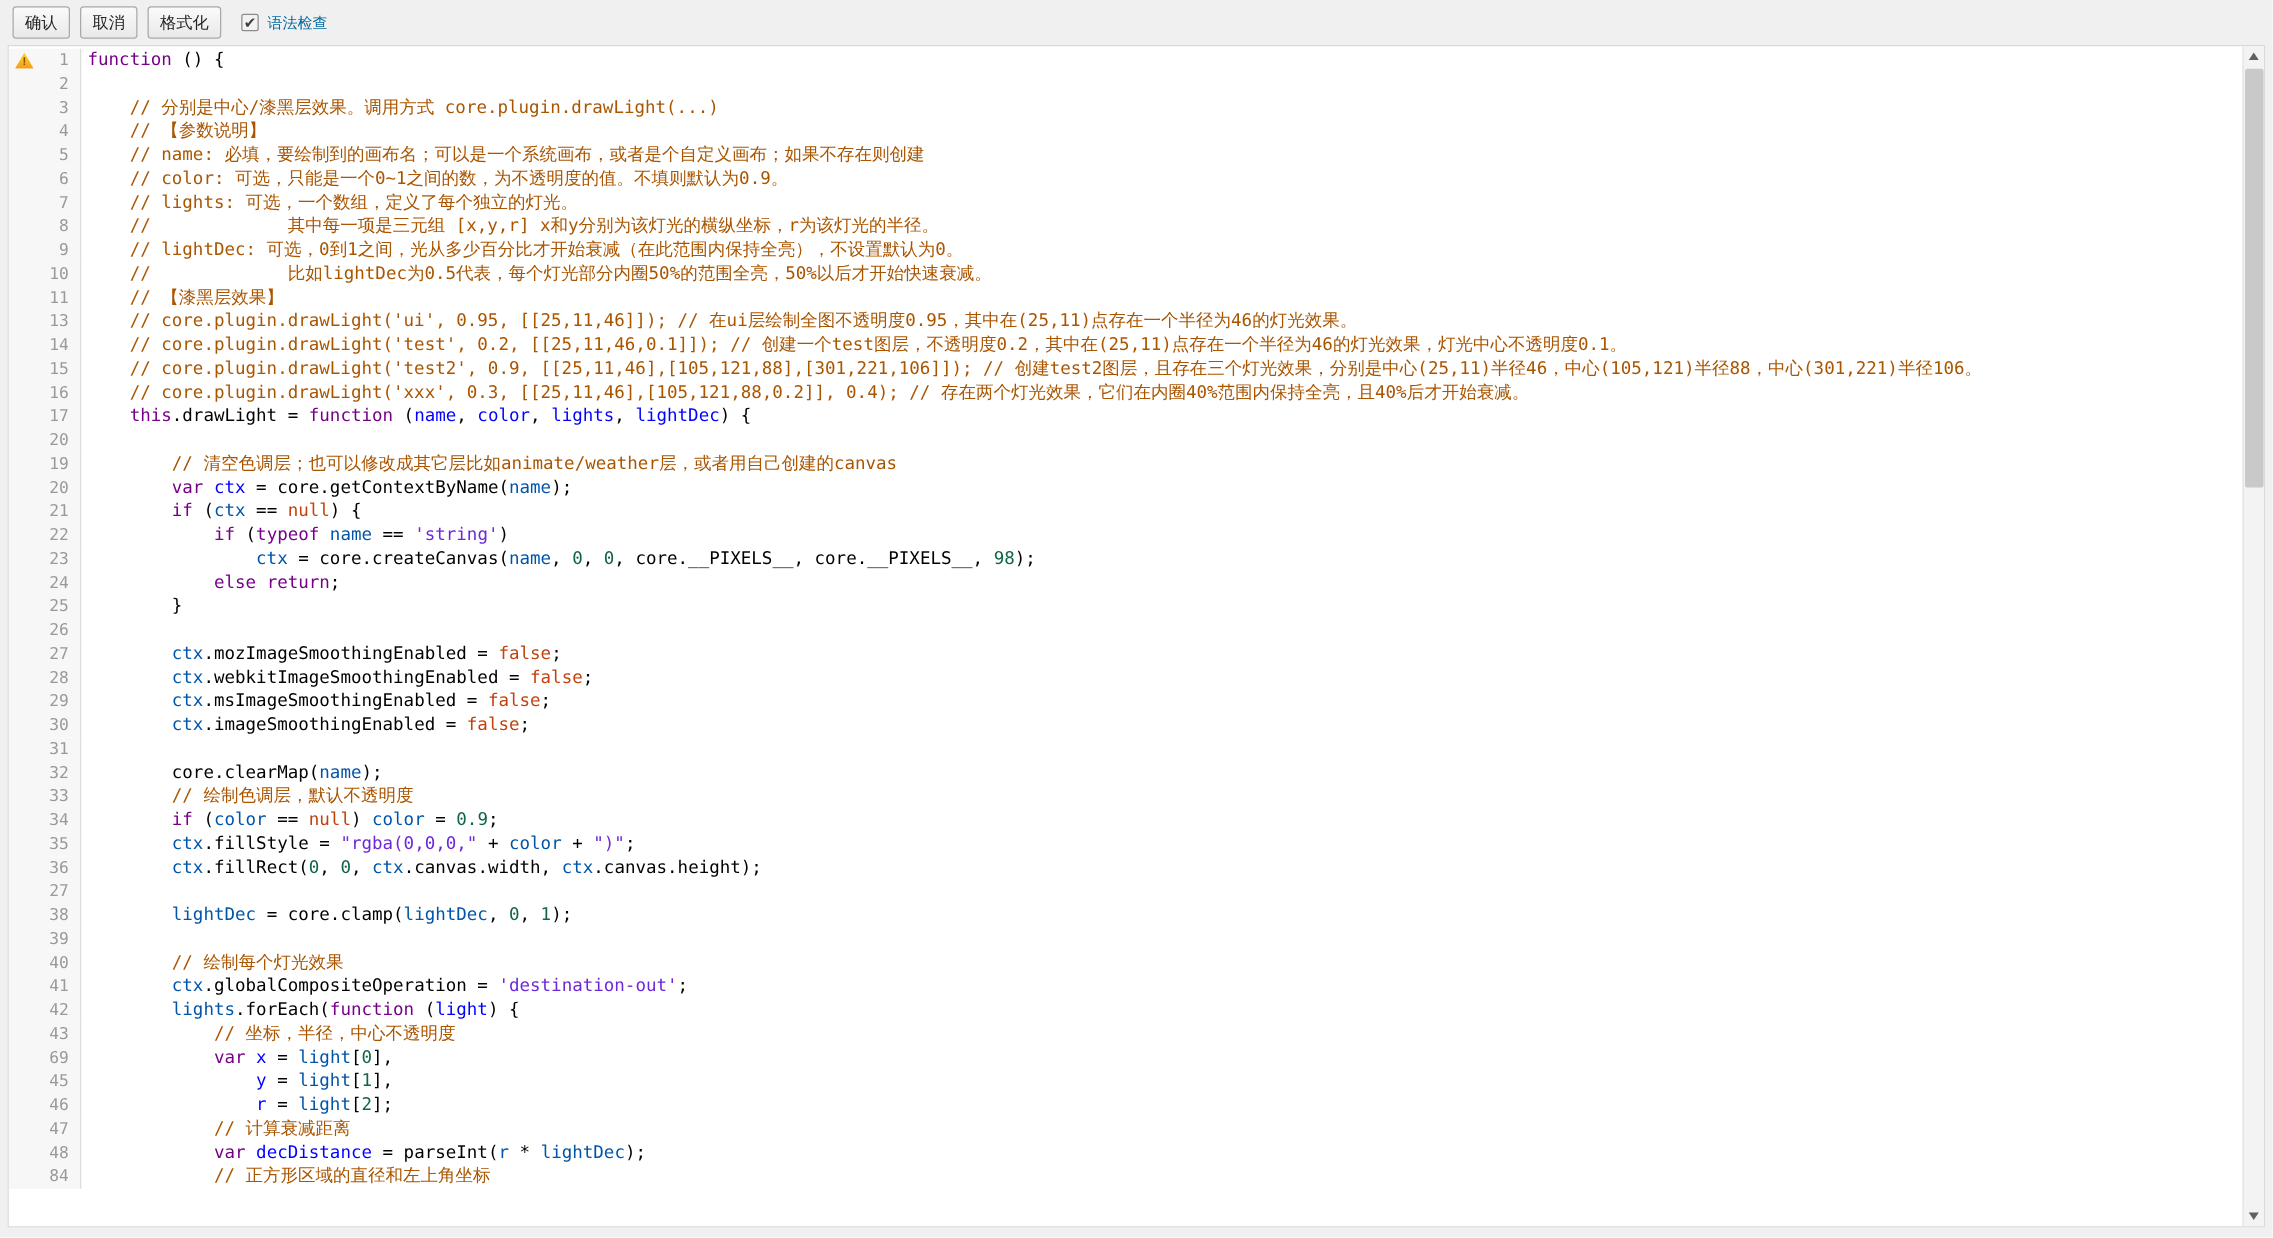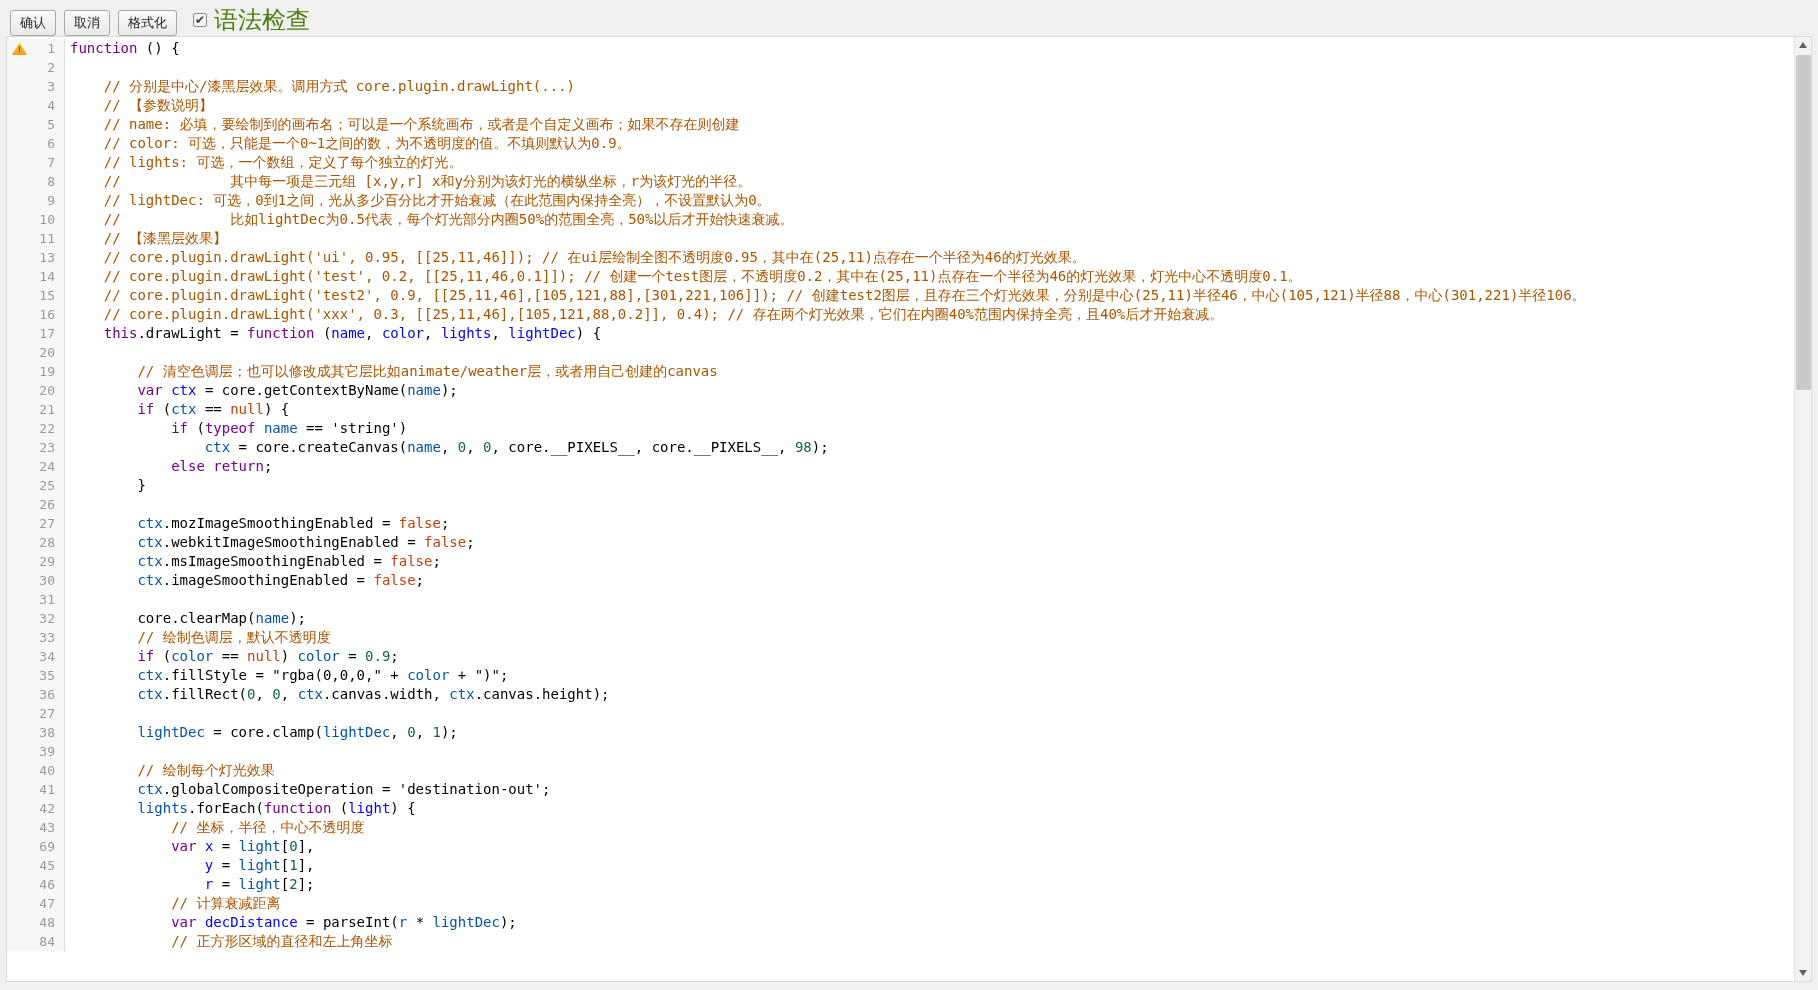--- a/index.html
+++ b/index.html
@@ -6,21 +6,21 @@
   html,body { width: 1818px; height: 990px; }
   body {
     background: #f0f0f0;
     font-family: "Liberation Sans", sans-serif;
     overflow: hidden;
   }
   
   .toolbar {
     height: 36px;
     display: flex;
-    align-items: flex-end;
+    align-items: center;
     gap: 8px;
     padding: 0 10px;
   }
   .tb-btn {
     font-family: "Liberation Sans", sans-serif;
     font-size: 13px;
     color: #222;
     background: linear-gradient(#fafafa, #e9e9e9);
     border: 1px solid #a9a9a9;
     border-radius: 3px;
@@ -31,21 +31,21 @@
   .checkbox {
     width: 14px; height: 14px;
     border: 1px solid #8b8b8b;
     background: #f2f2f2;
     border-radius: 2px;
     font-size: 12px; line-height: 12px;
     color: #3c3c3c;
     text-align: center;
     cursor: pointer;
   }
-  .chk-label { font-size: 24px; color: #4d7c0f; }
+  .chk-label { font-size: 12px; color: #0369a1; }
   
   .editor {
     position: relative;
     margin: 0 6px;
     height: 946px;
     background: #ffffff;
     border: 1px solid #d9d9d9;
     overflow: hidden;
   }
   .code-scroll {
@@ -90,21 +90,21 @@
     white-space: pre-wrap;
     word-break: break-all;
     padding-left: 5px;
     color: #000;
   }
   .tk-k { color: #708; }
   .tk-d { color: #00f; }
   .tk-v { color: #05a; }
   .tk-a { color: #c2410c; }
   .tk-n { color: #164; }
-  .tk-s { color: #000000; }
+  .tk-s { color: #6d28d9; }
   .tk-c { color: #a50; }
   .tk-p { color: #000; }
   
   .vscroll {
     position: absolute;
     top: 0; right: 0; bottom: 0;
     width: 17px;
     background: #f3f3f3;
     border-left: 1px solid #e2e2e2;
   }

